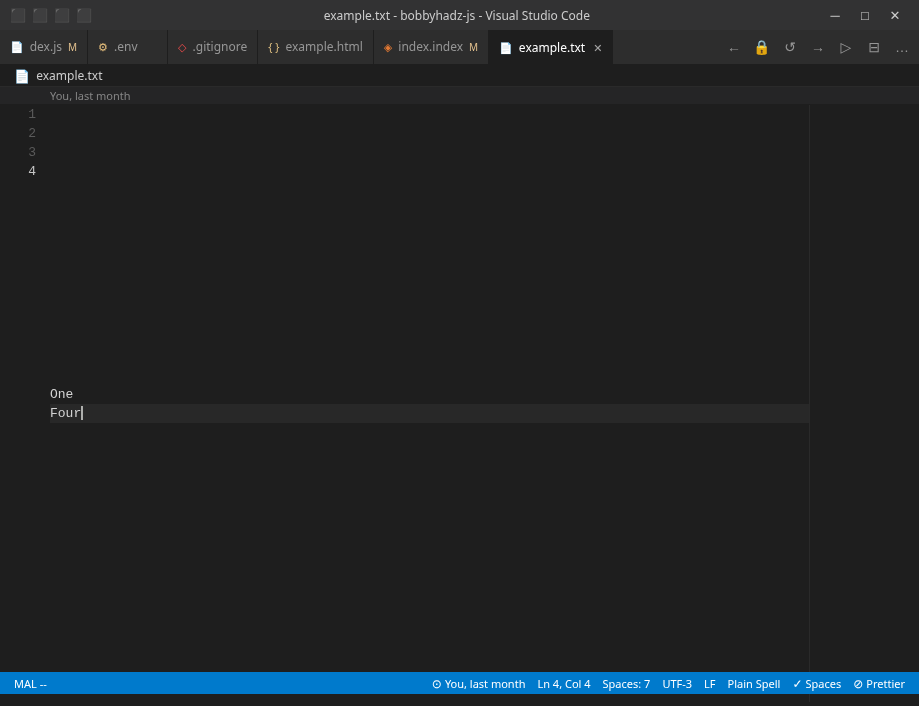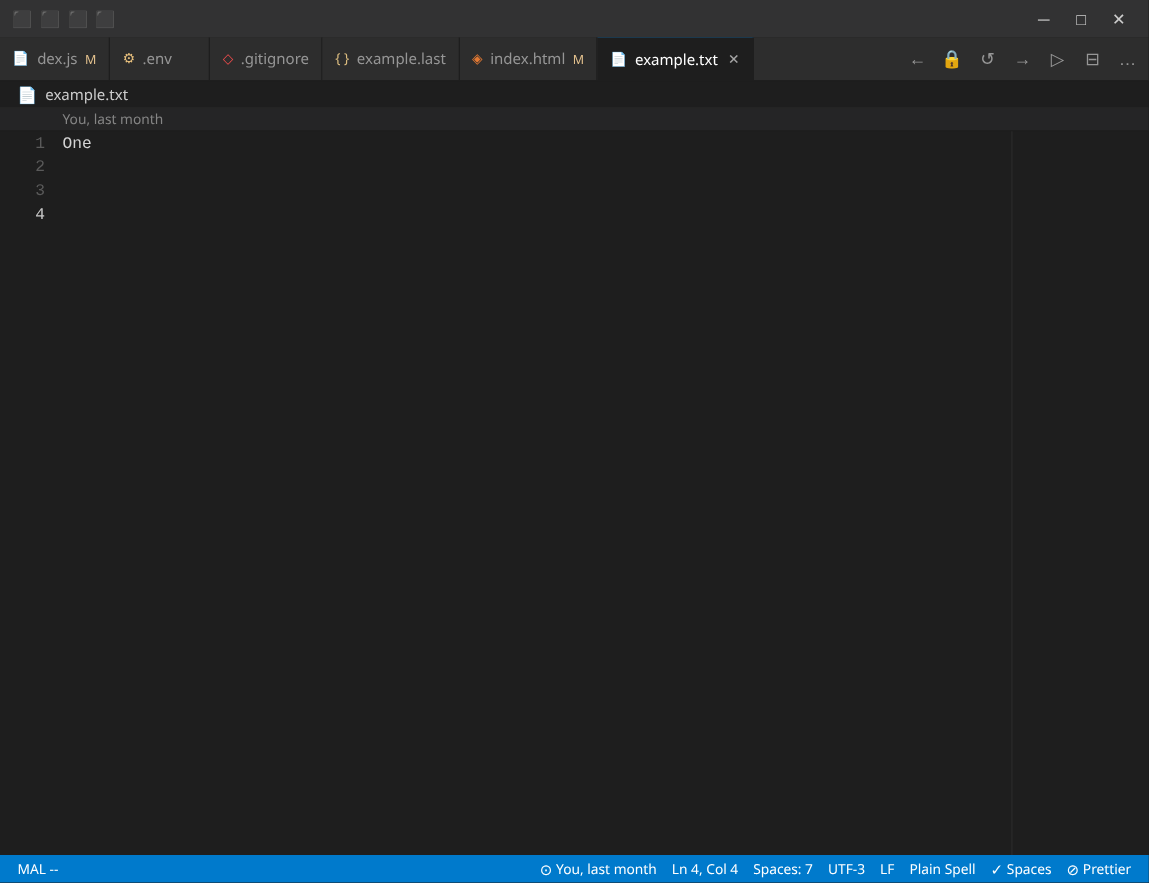--- a/index.html
+++ b/index.html
@@ -169,22 +169,23 @@
       line-height: 19px;
     }
     .line-number.active { color: #c6c6c6; }
 
     
     #code-area {
       flex: 1;
       padding-left: 4px;
       padding-top: 0;
       display: flex;
-      flex-direction: row;
+      flex-direction: column;
       position: relative;
+      justify-content: center;
     }
     .code-line {
       height: 19px;
       font-size: 13px;
       font-family: 'Consolas', 'Courier New', monospace;
       color: #d4d4d4;
       line-height: 19px;
       white-space: pre;
       position: relative;
     }
@@ -203,21 +204,21 @@
     #status-bar {
       height: 22px;
       background: #007acc;
       display: flex;
       align-items: center;
       font-size: 11px;
       color: #ffffff;
       padding: 0 8px;
       gap: 0;
       position: absolute;
-      bottom: 0;
+      bottom: 12px;
       left: 0;
       right: 0;
     }
     .status-item {
       padding: 0 6px;
       height: 22px;
       display: flex;
       align-items: center;
       gap: 3px;
       cursor: pointer;
@@ -244,20 +245,21 @@
 </head>
 <body>
 
 <div id="title-bar">
   <div class="title-icons">
     <span>⬛</span>
     <span>⬛</span>
     <span>⬛</span>
     <span>⬛</span>
   </div>
+  <div class="title">example.txt - bobbyhadz-js - Visual Studio Code</div>
   <div class="win-controls">
     <button>─</button>
     <button>□</button>
     <button class="close">✕</button>
   </div>
 </div>
 
 <div id="tab-bar">
   <div class="tab" style="color:#969696">
     <span class="tab-icon" style="color:#75beff">📄</span>
@@ -267,25 +269,25 @@
   <div class="tab" style="color:#969696">
     <span class="tab-icon" style="color:#e8c07d">⚙</span>
     <span>.env</span>
   </div>
   <div class="tab" style="color:#969696">
     <span class="tab-icon" style="color:#f14c4c">◇</span>
     <span>.gitignore</span>
   </div>
   <div class="tab" style="color:#969696">
     <span class="tab-icon" style="color:#dbbc7f">{ }</span>
-    <span>example.last</span>
+    <span>example.html</span>
   </div>
   <div class="tab" style="color:#969696">
     <span class="tab-icon" style="color:#e37933">◈</span>
-    <span>index.html</span>
+    <span>index.index</span>
     <span class="tab-modified">M</span>
   </div>
   <div class="tab active">
     <span class="tab-icon" style="color:#75beff">📄</span>
     <span>example.txt</span>
     <span class="tab-close">✕</span>
   </div>
   <div id="tab-actions">
     <button>←</button>
     <button>🔒</button>
@@ -310,20 +312,21 @@
 
   <div id="line-numbers">
     <div class="line-number">1</div>
     <div class="line-number">2</div>
     <div class="line-number">3</div>
     <div class="line-number active">4</div>
   </div>
 
   <div id="code-area">
     <div class="code-line">One</div>
+    <div class="code-line line-highlight">Four<span class="cursor"></span></div>
   </div>
 
   <div id="minimap"></div>
 </div>
 
 <div id="status-bar">
   <div class="status-item">
     <span>MAL --</span>
   </div>
   <div class="status-spacer"></div>

